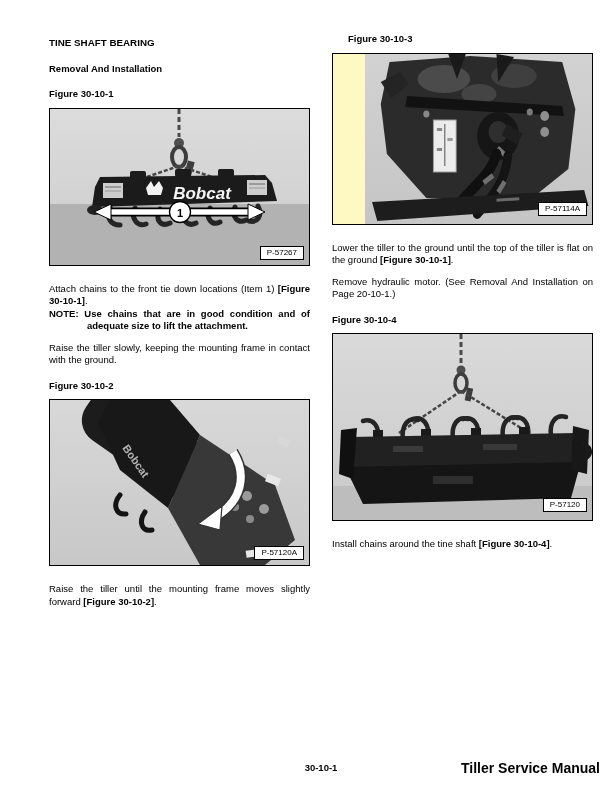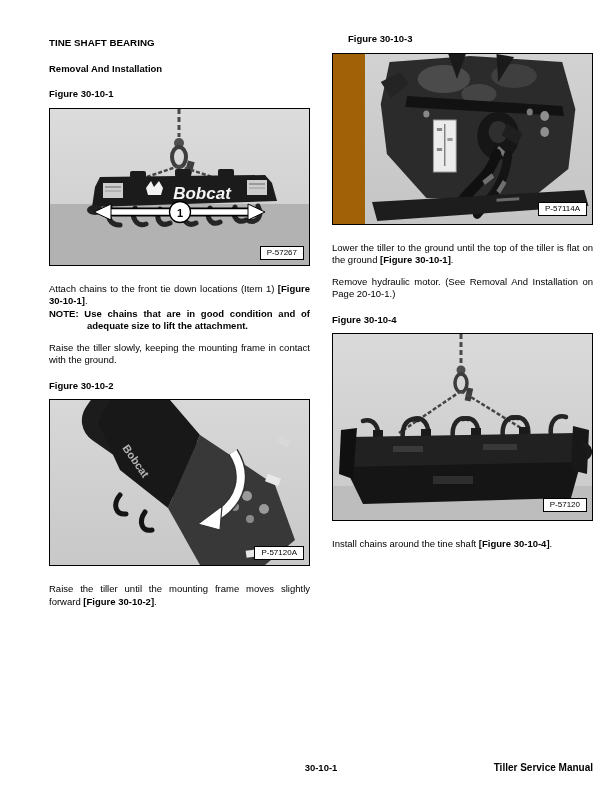--- a/index.html
+++ b/index.html
@@ -18,41 +18,41 @@
   .fig-label { font-weight:bold; margin-top:13px; }
   p.body     { text-align:justify; margin-top:9px; }
   p.body.first { margin-top:17px; }
   .b { font-weight:bold; }
   p.note {
     font-weight:bold; text-align:justify;
     padding-left:38px; text-indent:-38px;
   }
   .fig-frame {
     position:relative; margin-top:7px; width:261px;
-    border:1px solid #000; background:#a16207;
+    border:1px solid #000; background:#fef9c3;
   }
   .fig-frame svg { display:block; width:100%; height:100%; }
   .f1 { height:158px; }
   .f2 { height:167px; }
   .f3 { height:172px;padding-left:32px; }
   .f4 { height:188px; }
   .photo-id {
     position:absolute; right:5px; bottom:5px;
     background:#ffffff; border:1px solid #000;
     font-size:8px; line-height:10px; padding:1px 6px;
     font-family:"Liberation Sans",sans-serif;
   }
   .photo-id.up { bottom:8px; }
   .footer-page {
     position:absolute; left:49px; top:762px; width:544px;
     text-align:center; font-weight:bold; font-size:9.5px;
   }
   .footer-manual {
-    position:absolute; right:19px; top:762px;
-    font-weight:bold; font-size:10px;text-align:center;
+    position:absolute; right:12px; top:762px;
+    font-weight:bold; font-size:14px;text-align:center;
   }
 </style>
 </head>
 <body>
 
 <div class="page">
 
   <div class="col col-left">
 
     <div class="h-section">TINE SHAFT BEARING</div>

